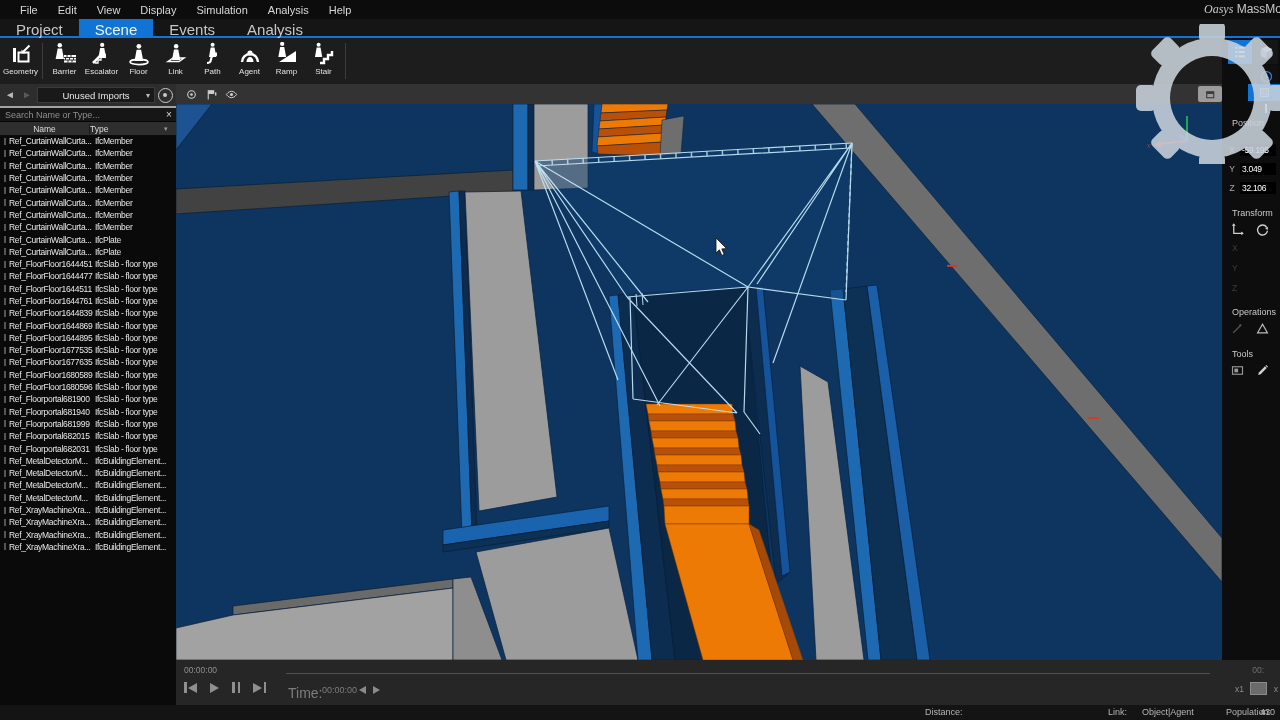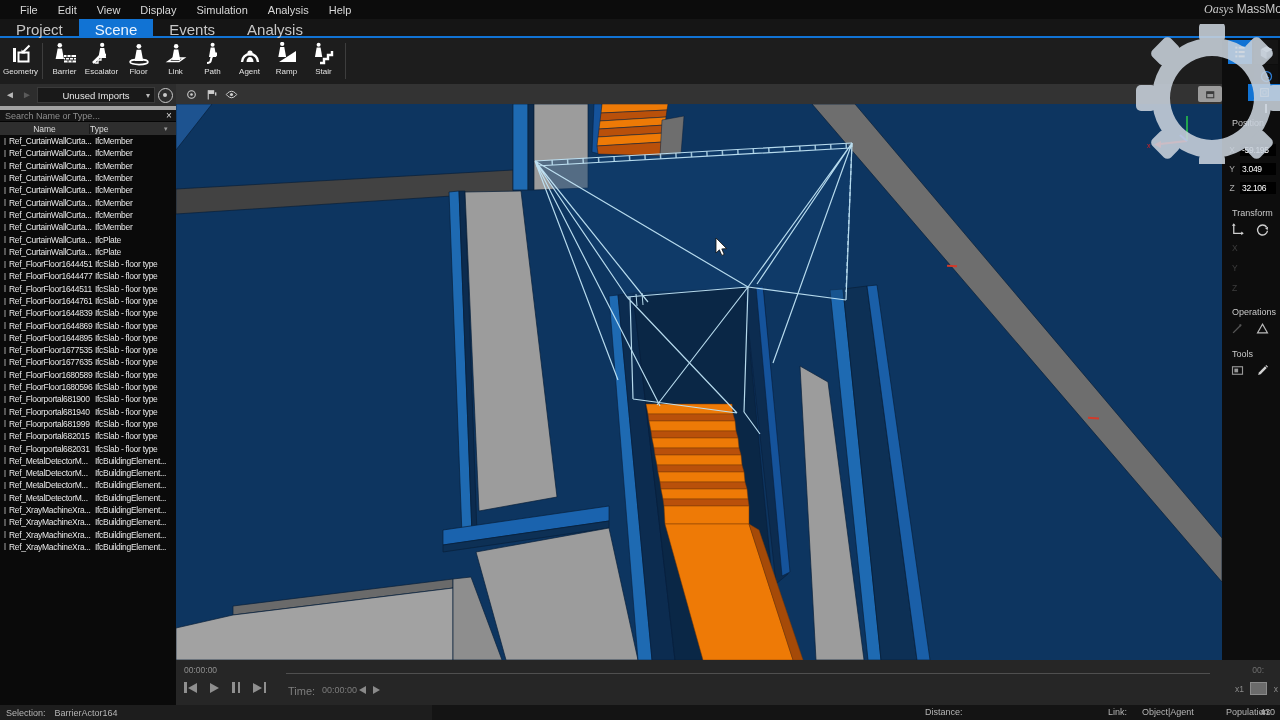--- a/index.html
+++ b/index.html
@@ -28,21 +28,21 @@
 
   
   .explorer{position:absolute;left:0;top:84px;width:176px;height:621px;background:#0a0a0a;}
   .exp-header{height:22px;background:#2d2d2d;display:flex;align-items:center;padding:0 3px;gap:3px;}
   .nav-arrow{font-size:10px;line-height:1;width:14px;text-align:center;}
   .nav-back{color:#b9b9b9;} .nav-fwd{color:#5a5a5a;}
   .exp-dropdown{flex:1;height:16px;background:#191919;border:1px solid #3a3a3a;display:flex;align-items:center;justify-content:center;gap:6px;font-size:9.5px;color:#e6e6e6;position:relative;}
   .exp-dropdown .caret{position:absolute;right:4px;color:#bbb;font-size:8px;}
   .target-btn{width:15px;height:15px;border:1.5px solid #c9c9c9;border-radius:50%;position:relative;}
   .target-btn::after{content:"";position:absolute;left:4px;top:4px;width:4px;height:4px;border-radius:50%;background:#c9c9c9;}
-  .exp-search{height:16px;background:#161616;display:flex;align-items:center;border-top:4px solid #a3a3a3;border-bottom:1px solid #050505;}
+  .exp-search{height:16px;background:#161616;display:flex;align-items:center;border-top:2px solid #a3a3a3;border-bottom:1px solid #050505;}
   .exp-search input{flex:1;background:transparent;border:0;outline:0;color:#bbb;font-size:9px;padding-left:5px;font-family:"Liberation Sans",sans-serif;}
   .exp-search input::placeholder{color:#8d8d8d;}
   .clear-x{width:14px;color:#d8d8d8;font-size:10px;text-align:center;}
   .exp-cols{height:13px;background:#2e2e2e;display:flex;font-size:8.5px;color:#dcdcdc;align-items:center;}
   .col-name{width:90px;text-align:center;border-right:1px solid #1a1a1a;}
   .col-type{flex:1;text-align:left;}
   .col-caret{width:12px;font-size:7px;color:#999;}
   .exp-rows{height:420px;overflow:hidden;}
   .exp-row{height:12.3px;display:flex;align-items:center;font-size:8.5px;letter-spacing:-0.3px;color:#e8e8e8;white-space:nowrap;}
   .row-icon{width:9px;display:flex;justify-content:center;}
@@ -74,21 +74,21 @@
   .timeline{position:absolute;left:176px;top:660px;width:1104px;height:45px;background:#262626;}
   .tl-elapsed{position:absolute;left:8px;top:5px;font-size:8.5px;color:#8f8f8f;}
   .tl-track{position:absolute;left:110px;right:70px;top:13px;height:1px;background:#4f4f4f;}
   .tl-end{position:absolute;right:16px;top:5px;font-size:8.5px;color:#6f6f6f;}
   .transport{position:absolute;left:8px;top:22px;display:flex;align-items:center;gap:13px;}
   .tp{display:flex;align-items:center;gap:1.5px;cursor:default;}
   .tri-r{width:0;height:0;border-top:5.5px solid transparent;border-bottom:5.5px solid transparent;border-left:9px solid #8f8f8f;}
   .tri-l{width:0;height:0;border-top:5.5px solid transparent;border-bottom:5.5px solid transparent;border-right:9px solid #8f8f8f;}
   .tbar{width:2.5px;height:11px;background:#8f8f8f;}
   .tp-pause{gap:3px;}
-  .tl-time-label{position:absolute;left:112px;top:25px;font-size:11px;color:#7d7d7d;}
+  .tl-time-label{position:absolute;left:112px;top:25px;font-size:14px;color:#7d7d7d;}
   .tl-time-value{position:absolute;left:146px;top:25px;font-size:9px;color:#7d7d7d;}
   .step-tri{position:absolute;top:26px;width:0;height:0;border-top:4.5px solid transparent;border-bottom:4.5px solid transparent;}
   .step-back{left:183px;border-right:7px solid #8a8a8a;}
   .step-fwd{left:197px;border-left:7px solid #8a8a8a;}
   .speed-label{position:absolute;right:36px;top:24px;font-size:8.5px;color:#8a8a8a;}
   .speed-handle{position:absolute;right:13px;top:22px;width:17px;height:13px;background:#6b6b6b;border:1px solid #8b8b8b;}
   .speed-x{position:absolute;right:2px;top:24px;font-size:8.5px;color:#8a8a8a;}
 
   
   .statusbar{position:absolute;left:0;top:705px;width:1280px;height:15px;background:#141414;font-size:9px;color:#b5b5b5;}
@@ -851,24 +851,20 @@
   <span class="tl-time-label">Time:</span>
   <span class="tl-time-value">00:00:00</span>
   <span class="step-tri step-back"></span>
   <span class="step-tri step-fwd"></span>
   <span class="speed-label">x1</span>
   <span class="speed-handle"></span>
   <span class="speed-x">x</span>
 </div>
 
 <div class="statusbar">
-  <div class="sb-left">
-    <span class="lbl">Selection:</span>
-    <span class="val">BarrierActor164</span>
-  </div>
   <span class="sb-abs" style="left:925px;">Distance:</span>
   <span class="sb-abs" style="left:1108px;">Link:</span>
   <span class="sb-abs" style="left:1142px;">Object|Agent</span>
   <span class="sb-abs" style="left:1226px;">Population:</span>
   <span class="sb-abs" style="left:1283px;margin-left:-23px;">430</span>
 </div>
 
 <svg class="gear-overlay" viewBox="0 0 152 140">
   <g fill="#c9d2dc">
     <path fill-rule="evenodd" d="M84,14 a60,60 0 1,0 0.001,0 Z M84,32 a42,42 0 1,1 -0.001,0 Z"></path>

